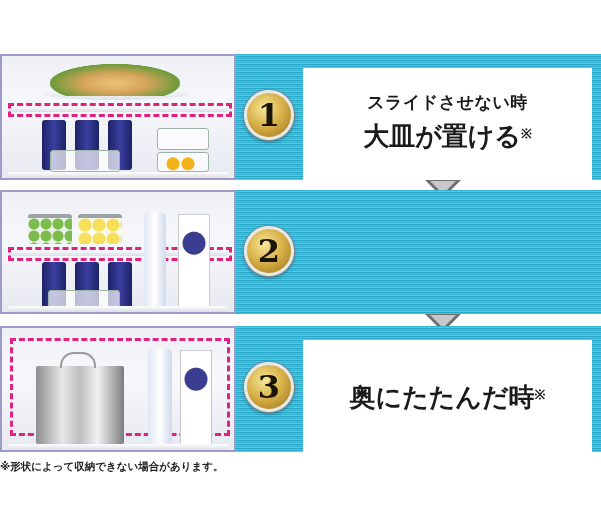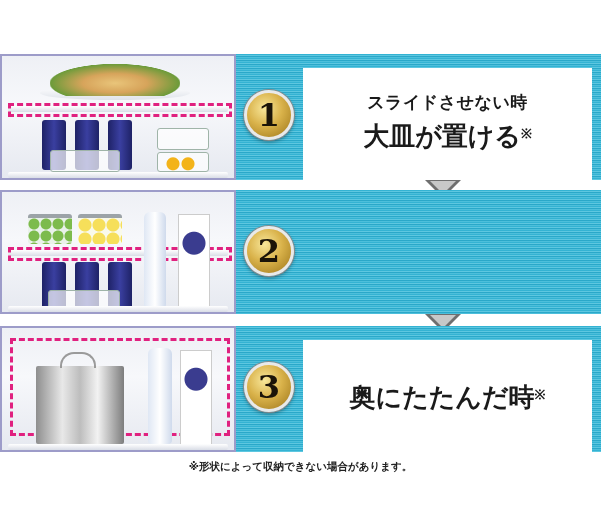--- a/index.html
+++ b/index.html
@@ -49,21 +49,21 @@
     border-left: 18px solid transparent; border-right: 18px solid transparent;
     border-top: 18px solid #6f6f6f;
   }
   .arrow::after {
     content: ""; position: absolute; left: -13px; top: -17px;
     border-left: 13px solid transparent; border-right: 13px solid transparent;
     border-top: 13px solid #c8c8c8;
   }
 
   .footnote {
-    position: absolute; left: 0; width: 601px; top: 460px; text-align: center;
+    position: absolute; left: 0; width: 601px; top: 460px; text-align: left;
     font-family: "DejaVu Sans", sans-serif; font-weight: bold; font-size: 10.5px; color: #222;
   }
 
   
   .obj { position: absolute; }
   .can { background: linear-gradient(90deg, #1e2266, #3a3fa0, #1e2266); border-radius: 3px; }
   .plate { background: linear-gradient(180deg, #ffffff, #dfe3ea); border-radius: 50%; }
   .food { background: radial-gradient(ellipse at 50% 60%, #e9c57a 0%, #d7a45b 35%, #6d9b3a 70%, transparent 72%); }
   .container { background: rgba(255,255,255,0.7); border: 1px solid #9fb4a8; border-radius: 3px; }
   .jar { background: rgba(230,240,230,0.8); border-top: 4px solid #9ca3a8; border-radius: 3px; }

